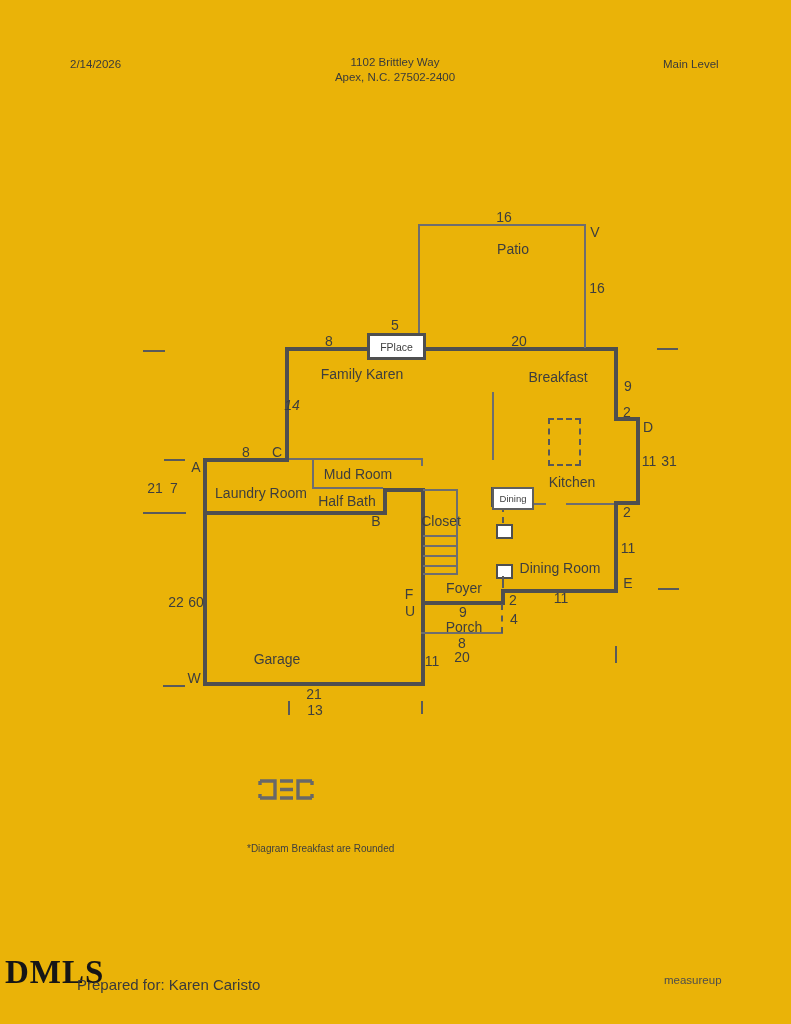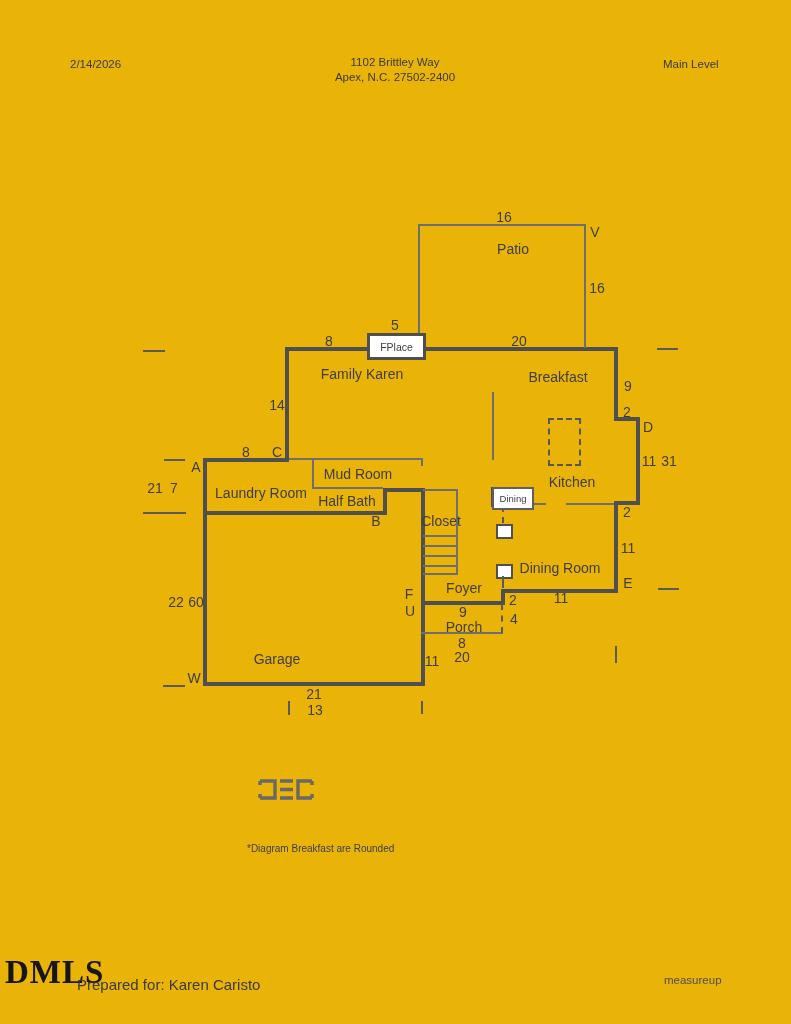--- a/index.html
+++ b/index.html
@@ -107,21 +107,21 @@
   <span class="lbl" style="left:560px;top:568px;">Dining Room</span>
   <span class="lbl" style="left:464px;top:588px;">Foyer</span>
   <span class="lbl" style="left:464px;top:627px;">Porch</span>
   <span class="lbl" style="left:277px;top:659px;">Garage</span>
 
   <span class="lbl" style="left:504px;top:217px;">16</span>
   <span class="lbl" style="left:597px;top:288px;">16</span>
   <span class="lbl" style="left:519px;top:341px;">20</span>
   <span class="lbl" style="left:329px;top:341px;">8</span>
   <span class="lbl" style="left:395px;top:325px;">5</span>
-  <span class="lbl" style="left:277px;top:405px;">14</span>
+  <span class="lbl" style="left:292px;top:405px;font-style:italic;">14</span>
   <span class="lbl" style="left:628px;top:386px;">9</span>
   <span class="lbl" style="left:627px;top:412px;">2</span>
   <span class="lbl" style="left:649px;top:461px;">11</span>
   <span class="lbl" style="left:669px;top:461px;">31</span>
   <span class="lbl" style="left:627px;top:512px;">2</span>
   <span class="lbl" style="left:628px;top:548px;">11</span>
   <span class="lbl" style="left:246px;top:452px;">8</span>
   <span class="lbl" style="left:155px;top:488px;">21</span>
   <span class="lbl" style="left:174px;top:488px;">7</span>
   <span class="lbl" style="left:176px;top:602px;">22</span>

